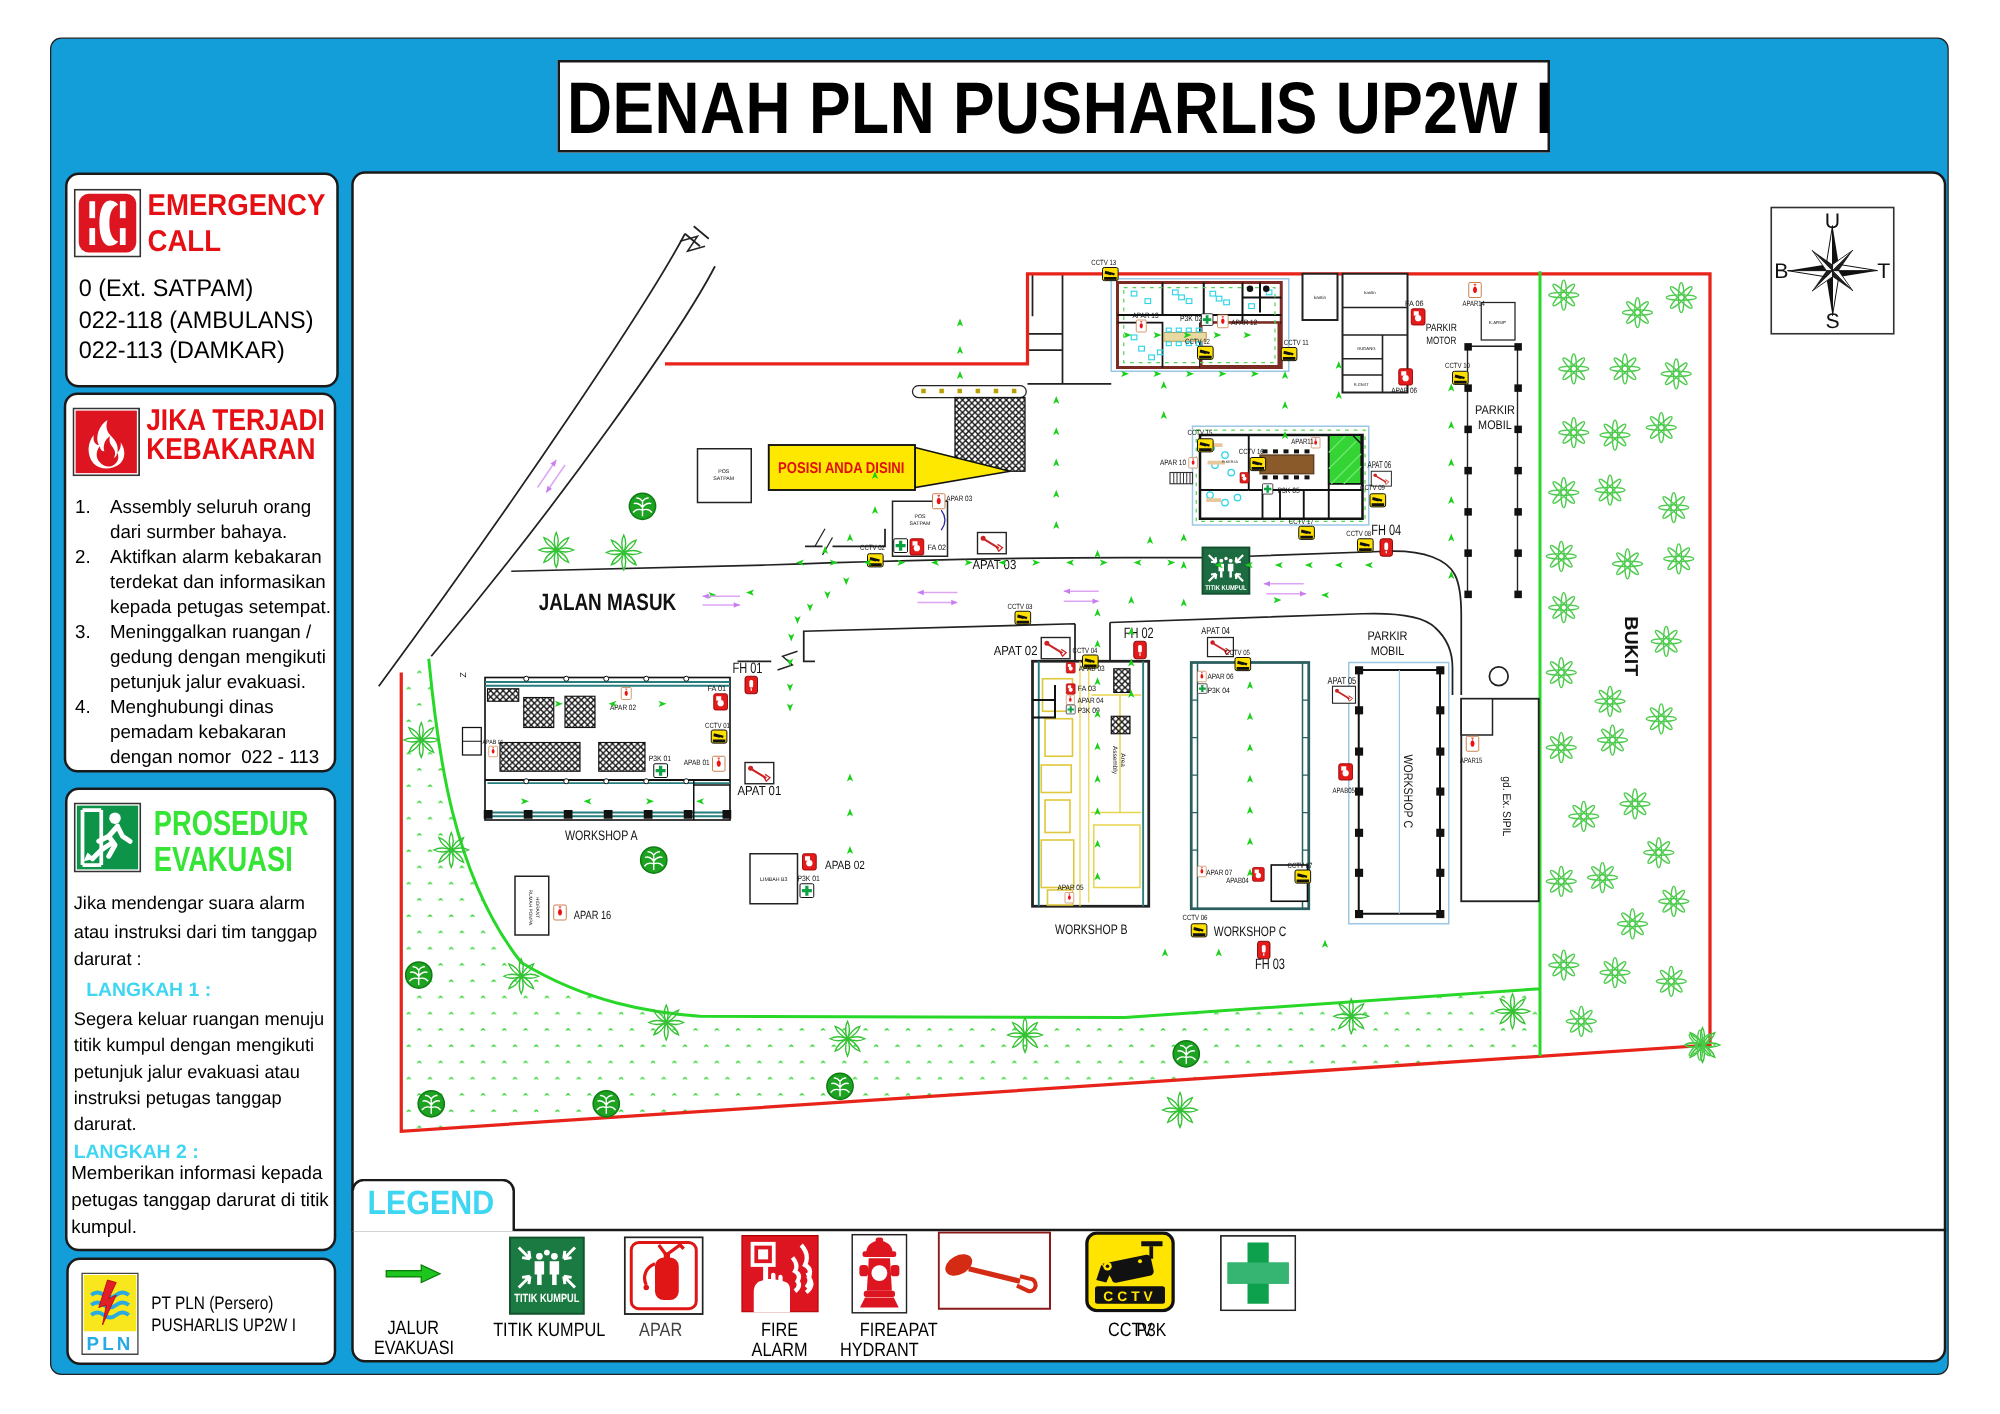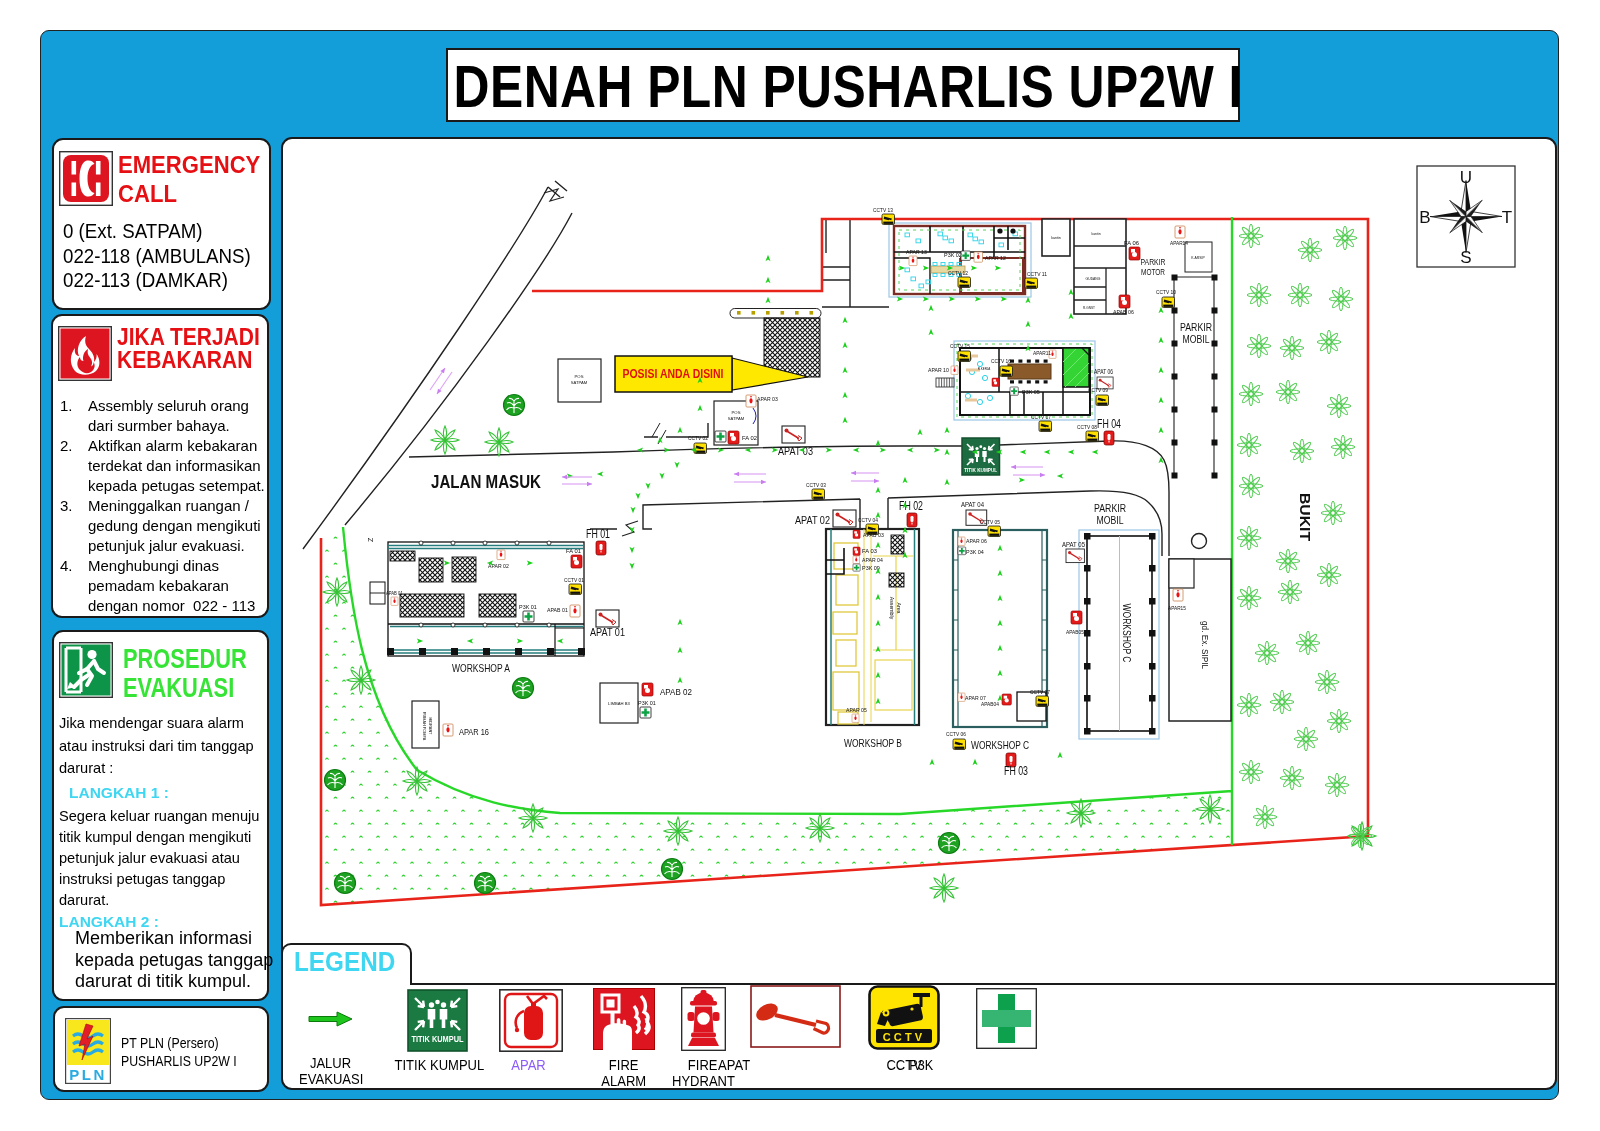--- a/index.html
+++ b/index.html
@@ -799,21 +799,21 @@
 <text x="36" y="55.5" font-size="11" font-weight="bold" text-anchor="middle" fill="#ffe400" letter-spacing="3.2">CCTV</text>
 </svg>
 <svg width="61" height="61" viewBox="0 0 61 61" class="abs" style="left:976px;top:988px">
 <rect x="0.7" y="0.7" width="59.6" height="59.6" fill="#fff" stroke="#222" stroke-width="1.3"></rect>
 <path d="M22,6 h17 v16 h16 v17 h-16 v16 h-17 v-16 h-16 v-17 h16 z" fill="#0ea14d"></path>
 <rect x="6" y="22" width="49" height="17" fill="#3cb878" opacity="0.85"></rect>
 </svg>
 <div class="abs" style="left:251px;top:1054px;width:160px;text-align:center;font-size:15.5px;color:#000"><span style="display:inline-block;transform:scaleX(0.84);transform-origin:center;white-space:nowrap">JALUR</span></div>
 <div class="abs" style="left:251px;top:1070px;width:160px;text-align:center;font-size:15.5px;color:#000"><span style="display:inline-block;transform:scaleX(0.84);transform-origin:center;white-space:nowrap">EVAKUASI</span></div>
 <div class="abs" style="left:359px;top:1056px;width:160px;text-align:center;font-size:15.5px;color:#000"><span style="display:inline-block;transform:scaleX(0.84);transform-origin:center;white-space:nowrap">TITIK KUMPUL</span></div>
-<div class="abs" style="left:449px;top:1056px;width:160px;text-align:center;font-size:15.5px;color:#8b5cf6"><span style="display:inline-block;transform:scaleX(0.84);transform-origin:center;white-space:nowrap">APAR</span></div>
+<div class="abs" style="left:449px;top:1056px;width:160px;text-align:center;font-size:15.5px;color:#404040"><span style="display:inline-block;transform:scaleX(0.84);transform-origin:center;white-space:nowrap">APAR</span></div>
 <div class="abs" style="left:544px;top:1056px;width:160px;text-align:center;font-size:15.5px;color:#000"><span style="display:inline-block;transform:scaleX(0.84);transform-origin:center;white-space:nowrap">FIRE</span></div>
 <div class="abs" style="left:544px;top:1072px;width:160px;text-align:center;font-size:15.5px;color:#000"><span style="display:inline-block;transform:scaleX(0.84);transform-origin:center;white-space:nowrap">ALARM</span></div>
 <div class="abs" style="left:623px;top:1056px;width:160px;text-align:center;font-size:15.5px;color:#000"><span style="display:inline-block;transform:scaleX(0.84);transform-origin:center;white-space:nowrap">FIRE</span></div>
 <div class="abs" style="left:623px;top:1072px;width:160px;text-align:center;font-size:15.5px;color:#000"><span style="display:inline-block;transform:scaleX(0.84);transform-origin:center;white-space:nowrap">HYDRANT</span></div>
 <div class="abs" style="left:715px;top:1056px;width:160px;font-size:15.5px;color:#000"><span style="display:inline-block;transform:scaleX(0.84);transform-origin:center;white-space:nowrap">APAT</span></div>
 <div class="abs" style="left:824px;top:1056px;width:160px;text-align:center;font-size:15.5px;color:#000"><span style="display:inline-block;transform:scaleX(0.84);transform-origin:center;white-space:nowrap">CCTV</span></div>
 <div class="abs" style="left:907px;top:1056px;width:160px;text-align:left;font-size:15px;color:#000"><span style="display:inline-block;transform:scaleX(0.84);transform-origin:center;white-space:nowrap">P3K</span></div>
 <div class="panel" style="left:52px;top:138px;width:219px;height:172px">
     <svg width="54" height="55" viewBox="0 0 54 55" style="position:absolute;left:5px;top:11px">
 <rect x="0.7" y="0.7" width="52.6" height="53.6" fill="#fff" stroke="#333" stroke-width="1.4"></rect>
@@ -870,21 +870,21 @@
 <path d="M28,27 L33,34 L28,43"></path>
 <path d="M31,32 L22,38 L15,45"></path>
 </g>
 <path d="M8,47 l9,-2 l-6,-5 z" fill="#fff"></path>
 </svg>
  <div style="position:absolute;left:69px;top:12px;font-size:28px;font-weight:bold;color:#35e435;line-height:29px;white-space:nowrap;transform:scaleX(0.78);transform-origin:left top">PROSEDUR<br>EVAKUASI</div>
  <div style="position:absolute;left:5px;top:80px;width:212px;font-size:14.6px;color:#000;line-height:22.5px">Jika mendengar suara alarm atau instruksi dari tim tanggap darurat&nbsp;:</div>
  <div style="position:absolute;left:15px;top:152px;font-size:15.5px;font-weight:bold;color:#3fd6f2">LANGKAH 1 :</div>
  <div style="position:absolute;left:5px;top:174px;width:212px;font-size:14.6px;color:#000;line-height:21px">Segera keluar ruangan menuju titik kumpul dengan mengikuti petunjuk jalur evakuasi atau instruksi petugas tanggap darurat.</div>
  <div style="position:absolute;left:5px;top:281px;font-size:15.5px;font-weight:bold;color:#3fd6f2">LANGKAH 2 :</div>
- <div style="position:absolute;left:21px;top:296px;width:212px;font-size:18px;color:#000;line-height:21.5px">Memberikan informasi kepada petugas tanggap darurat di titik kumpul.</div>
+ <div style="position:absolute;left:3px;top:296px;width:212px;font-size:15px;color:#000;line-height:21.5px">Memberikan informasi kepada petugas tanggap darurat di titik kumpul.</div>
 </div>
 <div class="panel" style="left:53px;top:1006px;width:216px;height:86px">
     <svg width="46" height="66" viewBox="0 0 46 66" style="position:absolute;left:10px;top:10px">
 <rect x="0.6" y="0.6" width="44.8" height="64.8" fill="#fff" stroke="#444" stroke-width="1.2"></rect>
 <rect x="2" y="2" width="42" height="45" fill="#f8e71c"></rect>
 <g stroke="#29abe2" stroke-width="3.2" fill="none">
 <path d="M8,18 q5,-4 10,0 t10,0 t10,0"></path>
 <path d="M8,26 q5,-4 10,0 t10,0 t10,0"></path>
 <path d="M8,34 q5,-4 10,0 t10,0 t10,0"></path>
 </g>

